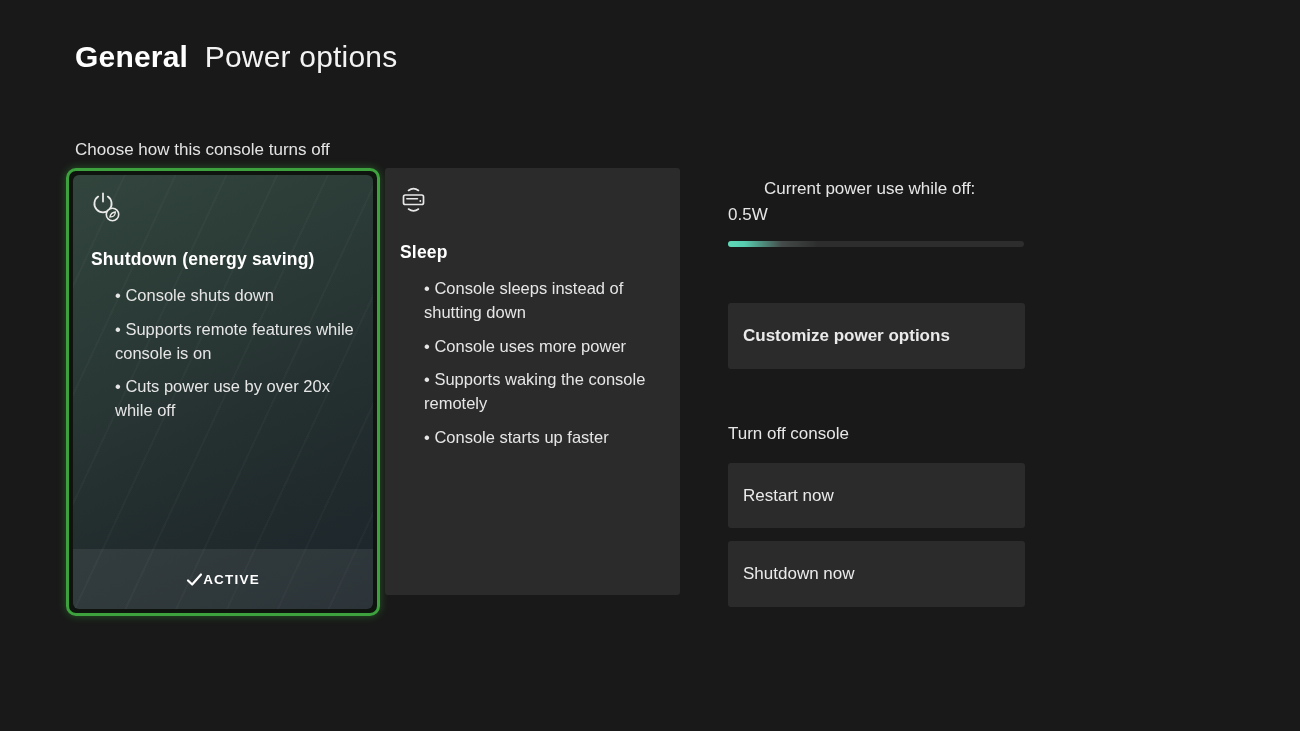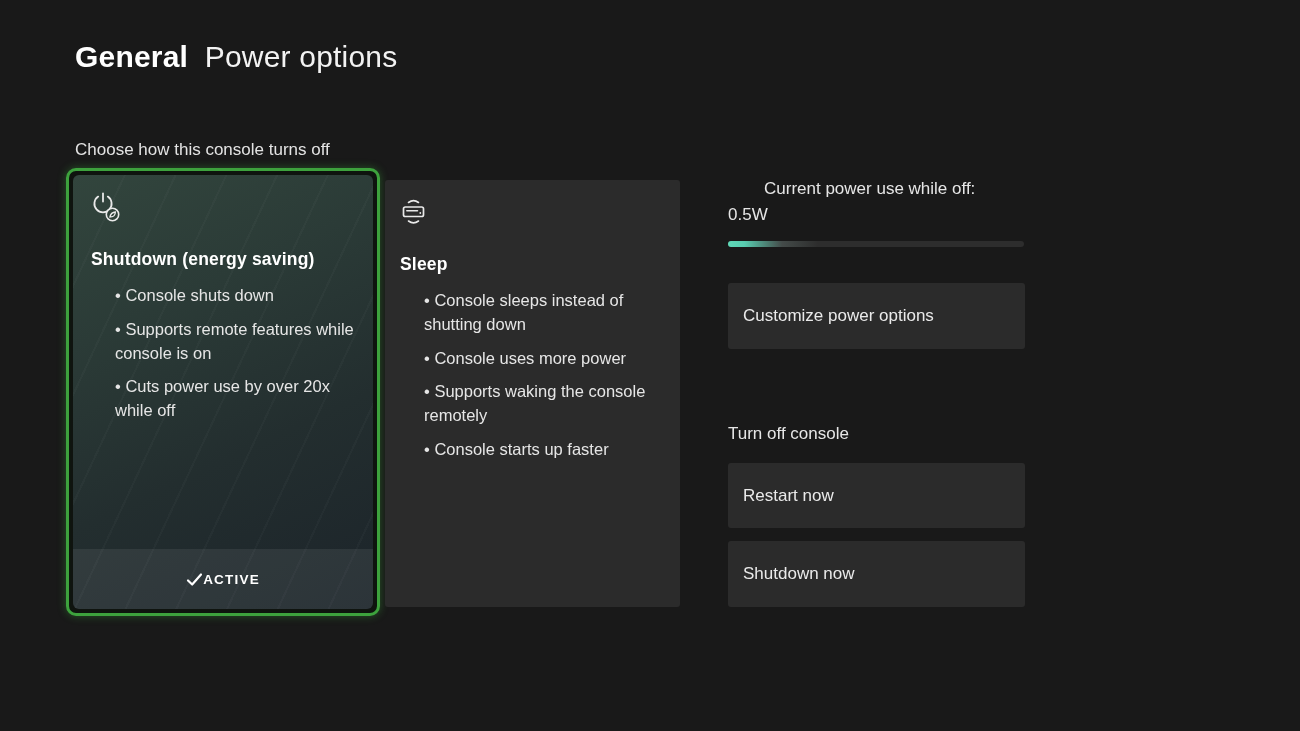--- a/index.html
+++ b/index.html
@@ -40,21 +40,21 @@
     border-radius: 6px;
     overflow: hidden;
   }
   .card.energy {
     width: 100%; height: 100%;
     background:
       repeating-linear-gradient(115deg, rgba(255,255,255,0.025) 0 2px, transparent 2px 46px),
       linear-gradient(155deg, #32453d 0%, #2b3b37 30%, #232e2f 62%, #1c242a 100%);
   }
   .card.sleep {
-    position: absolute; left: 385px; top: 180px; width: 295px; height: 427px;
+    position: absolute; left: 385px; top: 168px; width: 295px; height: 427px;
     background: #2b2b2b;
     border-radius: 3px;
   }
   .card-body { flex: 1; padding: 16px 18px 0 18px; }
   .card.sleep .card-body { padding: 16px 15px 0 15px; }
 
   .card-icon { display: block; width: 30px; height: 32px; color: #e9e9e9; }
   .card-title {
     margin-top: 26px; font-size: 17.5px; font-weight: 700; color: #ffffff;
     letter-spacing: 0.2px;
@@ -96,21 +96,21 @@
   }
 
   .panel-button {
     position: absolute; left: 728px; width: 297px; height: 66px;
     background: #2b2b2b; border: none; border-radius: 3px;
     display: flex; align-items: center;
     padding-left: 15px;
     font-family: inherit; font-size: 17px; color: #eaeaea;
     cursor: pointer; text-align: left;
   }
-  .btn-customize { top: 283px; }
+  .btn-customize { top: 303px; font-weight: bold; }
   .btn-restart  { top: 463px; height: 65px; }
   .btn-shutdown { top: 541px; }
 
   .turnoff-label {
     position: absolute; left: 728px; top: 424px;
     font-size: 17px; color: #e6e6e6;
   }
 </style>
 </head>
 <body>

